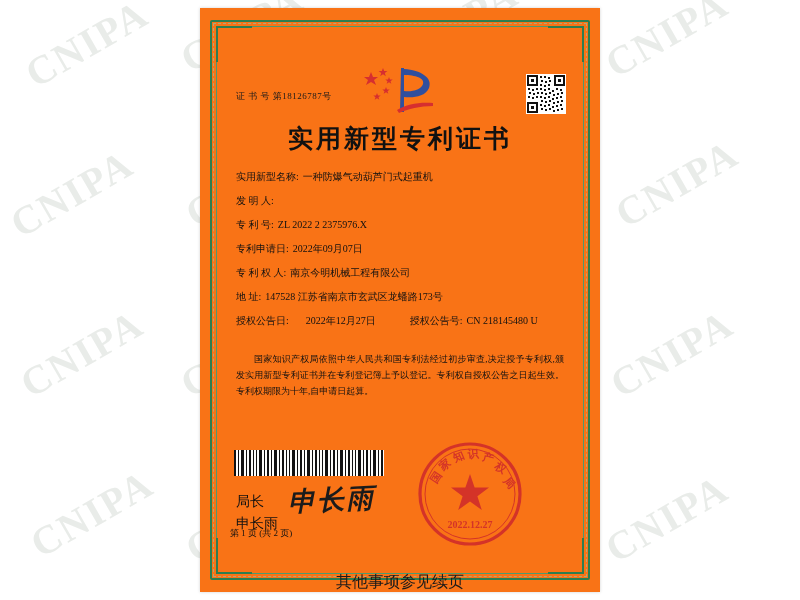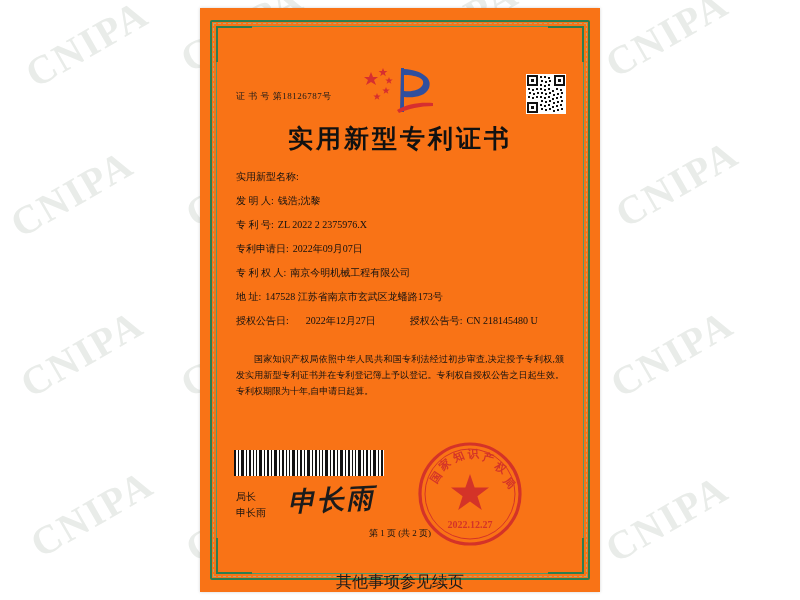--- a/index.html
+++ b/index.html
@@ -195,22 +195,22 @@
     top: 408px;
     width: 150px;
     height: 26px;
   }
 
   
   .sig-block {
     position: absolute;
     left: 6px;
     top: 448px;
-    font-family: Liberation Mono, monospace;
-    font-size: 10px;
+    font-family: Liberation Sans, sans-serif;
+    font-size: 14px;
     color: #111;
     line-height: 1.6;
   }
   .sig-script {
     position: absolute;
     left: 58px;
     top: 440px;
     font-family: "Liberation Serif", serif;
     font-size: 27px;
     font-style: italic;
@@ -229,21 +229,20 @@
     height: 108px;
     opacity: .88;
   }
 
   
   .page-num {
     position: absolute;
     left: 0;
     right: 0;
     bottom: 22px;
-    text-align: center;
     font-family: "Liberation Serif", serif;
     font-size: 9px;
     color: #111;
   }
 
   .below-note {
     position: absolute;
     left: 0;
     right: 0;
     top: 572px;
@@ -380,24 +379,24 @@
               <rect x="35" y="34" width="2" height="2"></rect>
           </g>
         </svg>
       </div>
 
       <div class="title">实用新型专利证书</div>
 
       <div class="fields" id="fields">
           <div class="field-row">
             <div class="field-label">实用新型名称:</div>
+            <div class="field-value">一种防爆气动葫芦门式起重机</div>
           </div>
           <div class="field-row">
             <div class="field-label">发 明 人:</div>
-            <div class="field-value">钱浩;沈黎</div>
           </div>
           <div class="field-row">
             <div class="field-label">专 利 号:</div>
             <div class="field-value">ZL 2022 2 2375976.X</div>
           </div>
           <div class="field-row">
             <div class="field-label">专利申请日:</div>
             <div class="field-value">2022年09月07日</div>
           </div>
           <div class="field-row">

